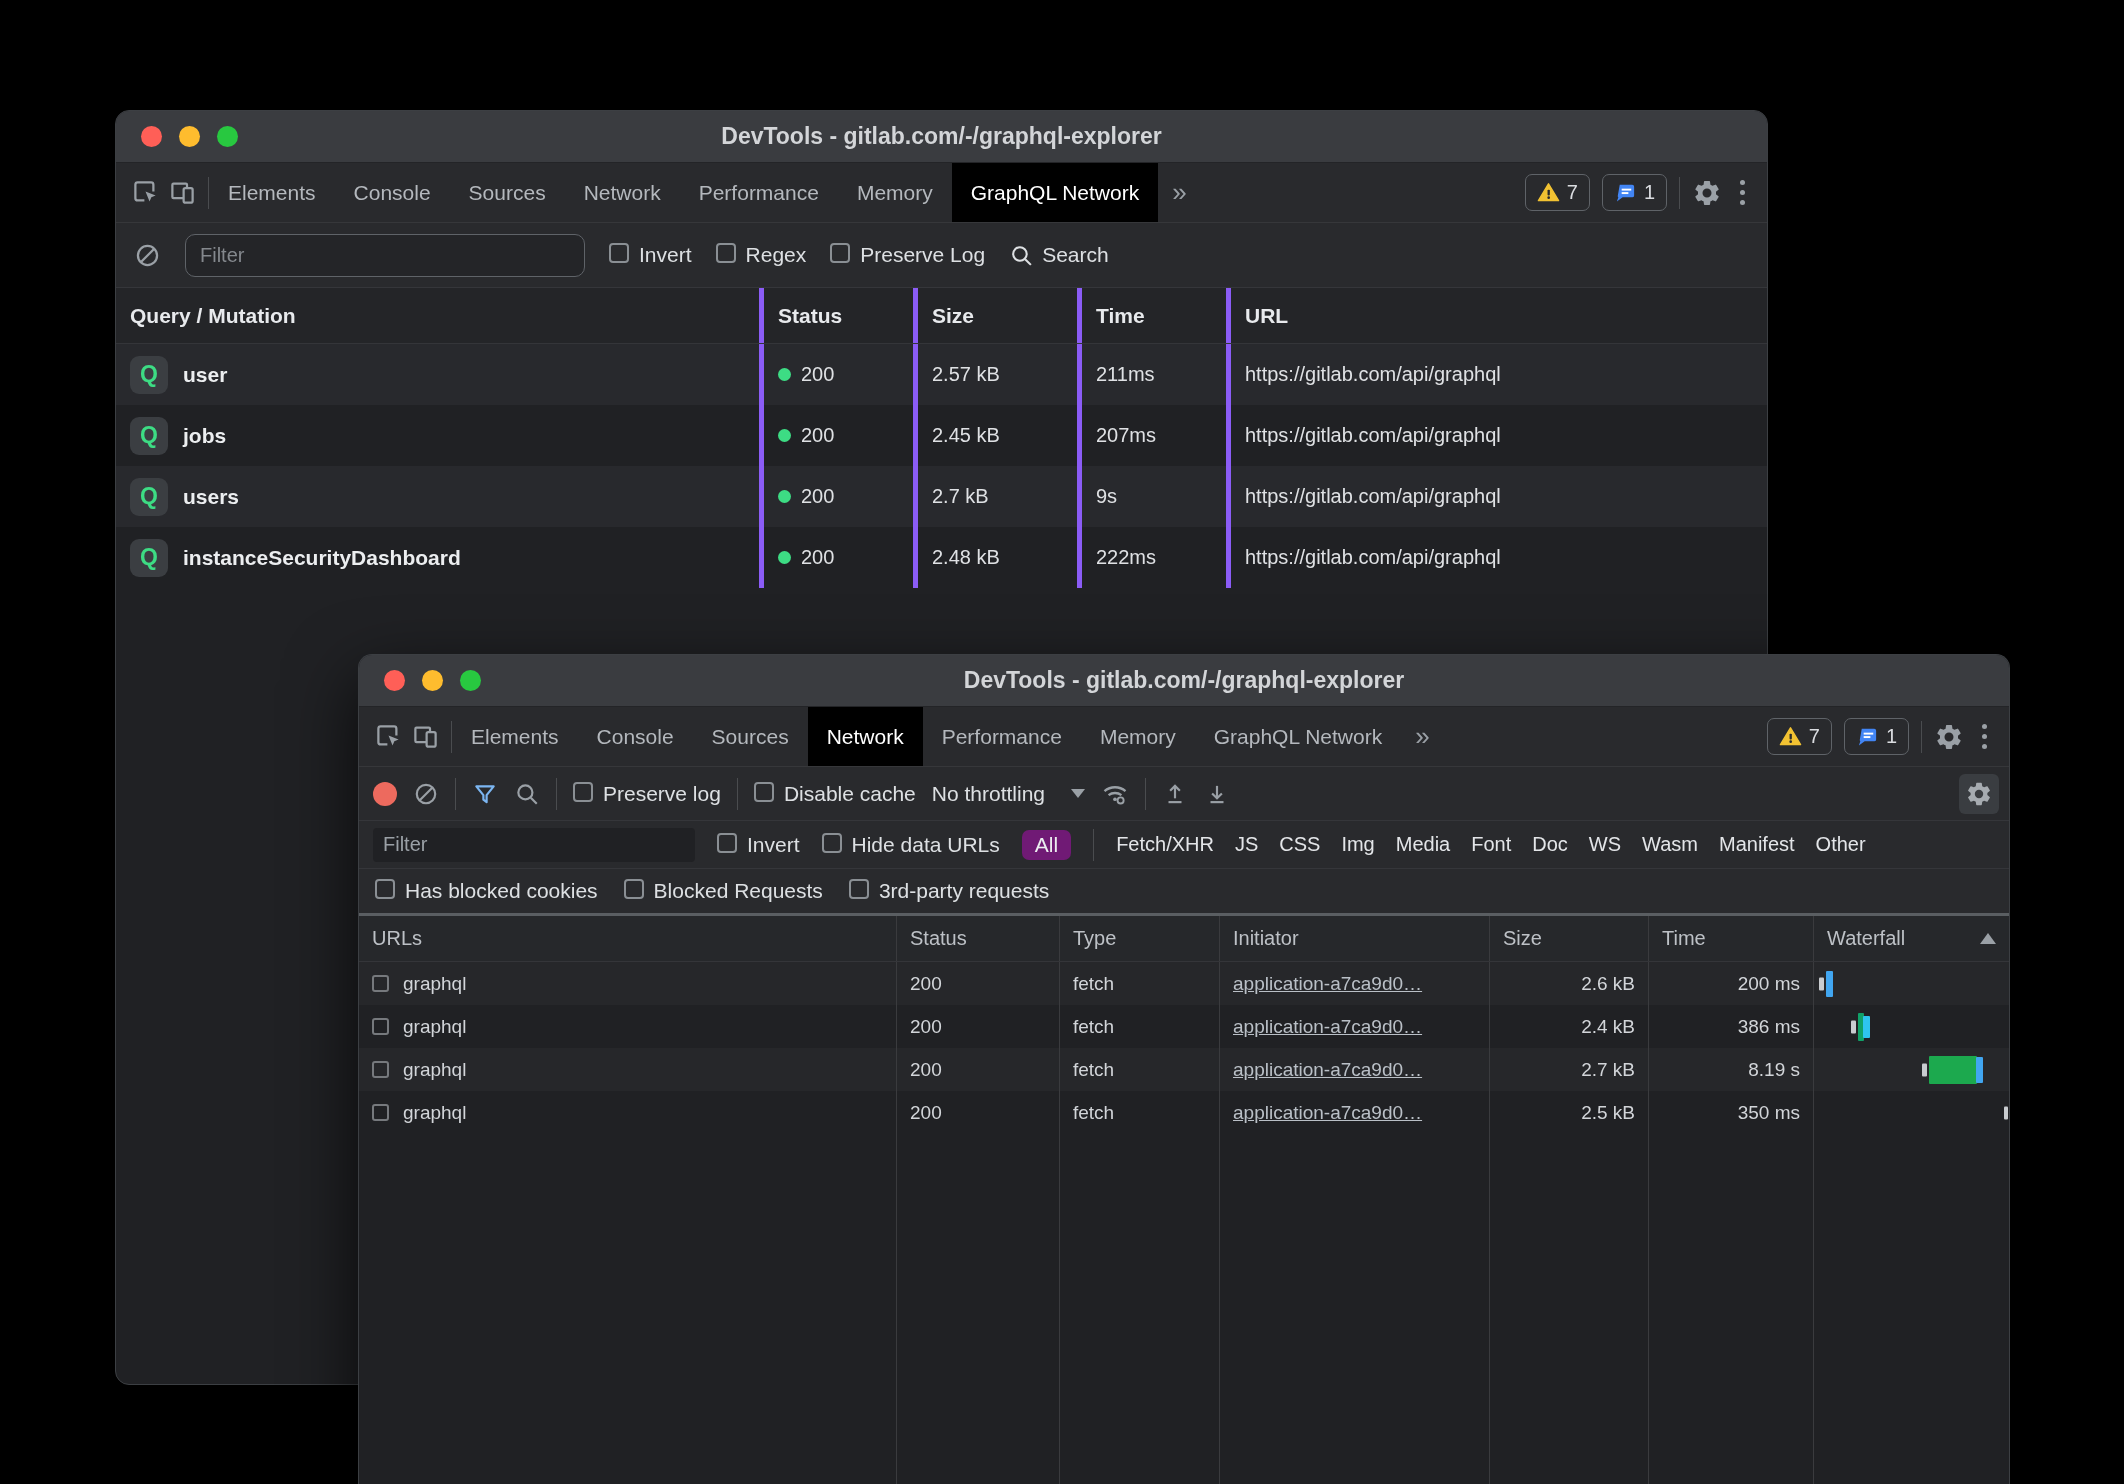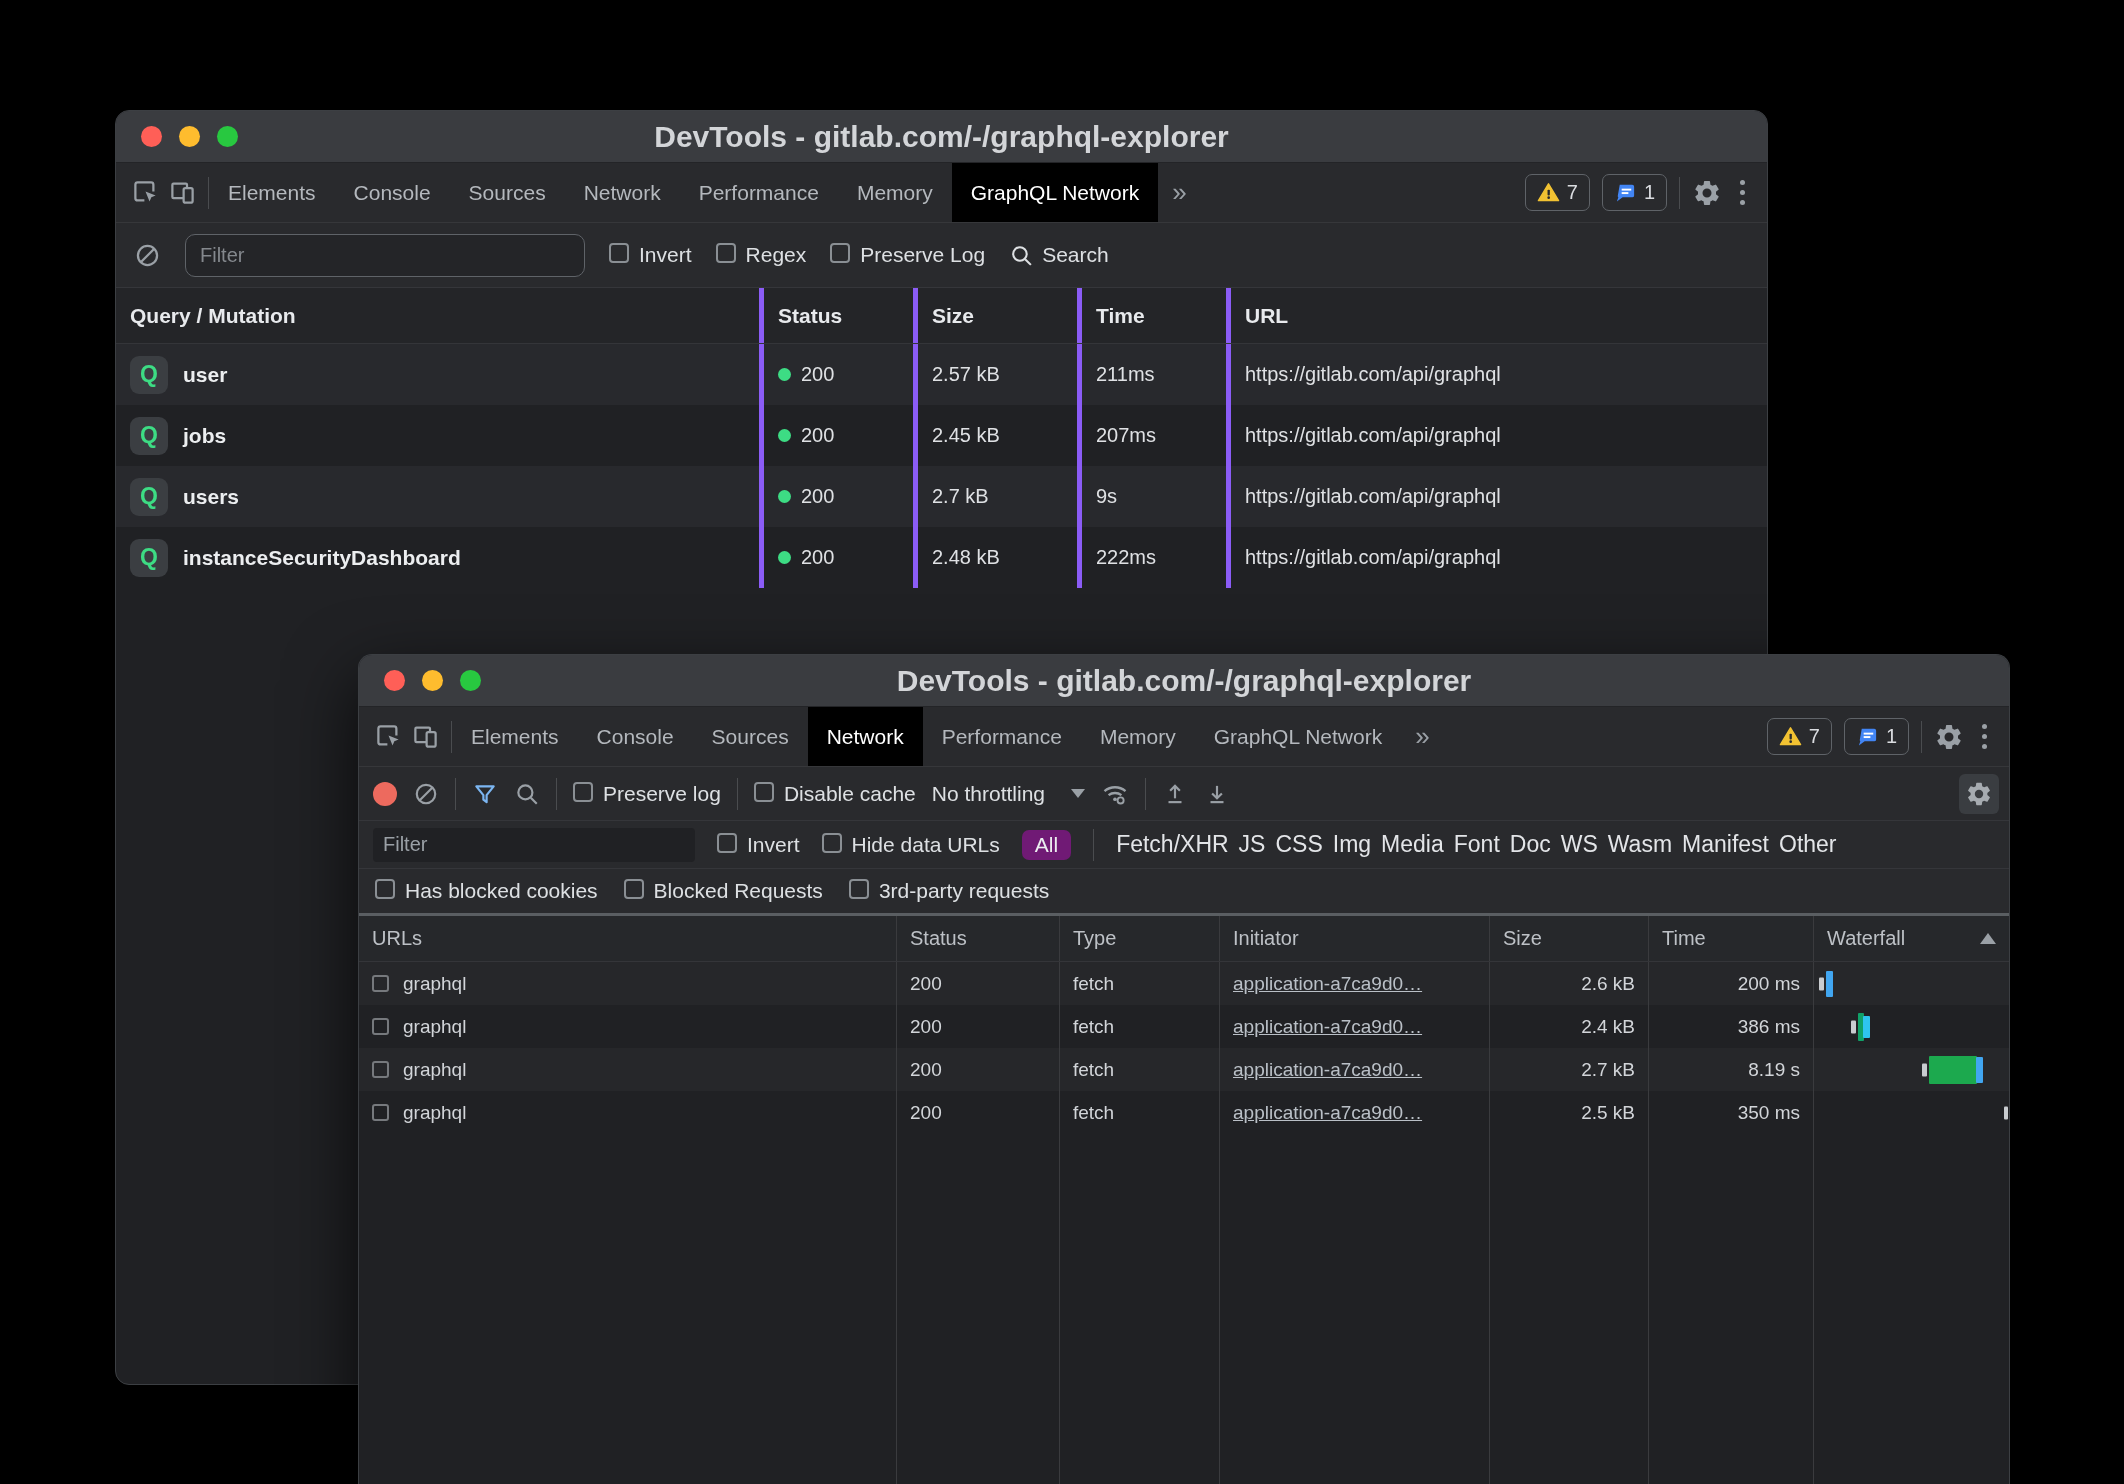--- a/index.html
+++ b/index.html
@@ -11,21 +11,21 @@
   #front-window { left:358px; top:654px; width:1652px; height:830px;
                   border-bottom:none; border-radius:14px 14px 0 0; }
 
   
   .titlebar { height:52px; background:#3a3c40; display:flex; align-items:center;
               position:relative; border-bottom:1px solid #232427; }
   .lights { display:flex; gap:17px; margin-left:25px; }
   .light { width:21px; height:21px; border-radius:50%; }
   .light.r { background:#ff5f57; } .light.y { background:#febc2e; } .light.g { background:#28c840; }
   .title { position:absolute; left:0; right:0; text-align:center; color:#d3d5d8;
-           font-size:30px; font-weight:bold; pointer-events:none; }
+           font-size:23px; font-weight:bold; pointer-events:none; }
 
   
   .tabbar { height:60px; background:#292a2d; display:flex; align-items:stretch;
             border-bottom:1px solid #36373a; position:relative; }
   .tab-icons { display:flex; align-items:center; gap:10px; padding:0 12px 0 16px; color:#9aa0a6; }
   .vdiv { width:1px; height:32px; background:#4a4c4f; align-self:center; }
   .tab { display:flex; align-items:center; padding:0 19px; color:#b4b8bd; font-size:21px; cursor:default; }
   .tab.selected { background:#000; color:#fff; }
   .more-tabs { display:flex; align-items:center; color:#9aa0a6; font-size:26px; padding:0 14px; }
   .right-cluster { position:absolute; right:16px; top:0; bottom:0; display:flex; align-items:center; gap:12px; }
@@ -70,21 +70,21 @@
                 border-top:9px solid #9aa0a6; }
   .gear-right { position:absolute; right:10px; top:7px; width:40px; height:40px; background:#3a3d41;
                 border-radius:6px; display:flex; align-items:center; justify-content:center; color:#a6abb0; }
 
   
   .filterrow { height:48px; padding:0 14px; gap:22px; }
   .filter-input-front { width:322px; height:34px; background:#202124; border:none; border-radius:4px;
                         color:#e8eaed; font-size:20px; padding:0 10px; outline:none; }
   .filter-input-front::placeholder { color:#9aa0a6; }
   .type-all { background:#701a75; border-radius:7px; padding:3px 13px; color:#eceef0; font-size:21px; }
-  .type-list { display:flex; align-items:center; gap:10px; color:#e3e5e8; font-size:23px; }
+  .type-list { display:flex; align-items:center; gap:21px; color:#e3e5e8; font-size:20px; }
   .optionsrow { height:44px; padding:0 16px; gap:26px; }
   .splitline { height:3px; background:#5a5e62; }
 
   
   .grid-front { display:grid; grid-template-columns:538px 163px 160px 270px 159px 165px 1fr; }
   .grid-front > div { border-right:1px solid #3a3b3e; display:flex; align-items:center;
                       padding:0 13px; overflow:hidden; white-space:nowrap; }
   .grid-front > div:last-child { border-right:none; }
   .thead-front { height:46px; background:#26282b; color:#bdc1c6; font-size:20px;
                  border-bottom:1px solid #343539; }

